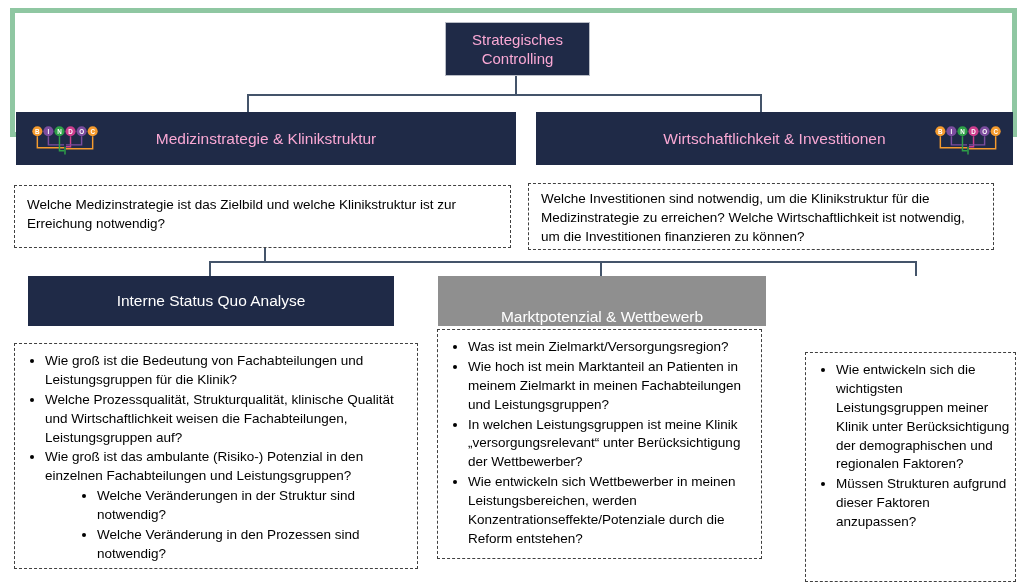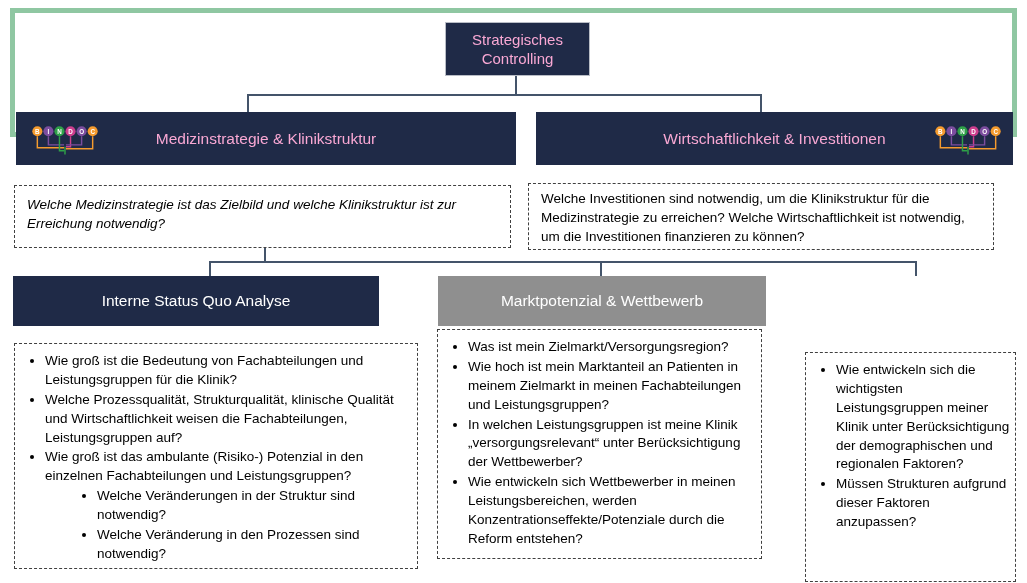--- a/index.html
+++ b/index.html
@@ -37,26 +37,26 @@
   .branch-box{top:112px;height:53px;font-size:15.5px;}
   .branch-left{left:16px;width:500px;}
   .branch-right{left:536px;width:477px;}
   .branch-title{flex:1;text-align:center;}
   .logo-wrap{position:absolute;top:13px;width:66px;height:31px;}
   .logo-left{left:16px;}
   .logo-right{right:12px;}
 
   .dash-box{position:absolute;border:1px dashed #404040;background:#fff;
     font-size:13.5px;line-height:1.4;}
-  .q-left{left:14px;top:185px;width:497px;height:63px;padding:10px 12px 12px 12px;box-sizing:border-box;font-style:italic;}
+  .q-left{left:14px;top:185px;width:497px;height:63px;padding:10px 12px 12px 12px;box-sizing:border-box;}
   .q-right{left:528px;top:183px;width:466px;height:67px;padding:6px 12px 0 12px;box-sizing:border-box;}
 
   .sec-head{position:absolute;top:276px;height:50px;color:#fff;display:flex;
     align-items:center;justify-content:center;font-size:15.5px;text-align:center;}
-  .sec1{left:13px;width:366px;}
+  .sec1{left:28px;width:366px;}
   .sec2{left:438px;width:328px;}
   .sec3{left:805px;width:211px;}
 
   .bul-box{left:14px;top:343px;width:404px;height:226px;padding:8px 6px 0 0;box-sizing:border-box;}
   .bul-box2{left:437px;top:329px;width:325px;height:230px;}
   .bul-box3{left:805px;top:352px;width:211px;height:230px;}
   .bul-box,.bul-box2,.bul-box3{position:absolute;}
   .bul-box2,.bul-box3{padding:8px 4px 0 0;box-sizing:border-box;}
 
   ul.bullets{margin:0;padding:0 0 0 30px;list-style:disc;}
@@ -141,21 +141,21 @@
   <div class="dash-box q-left">
     <span>Welche Medizinstrategie ist das Zielbild und welche Klinikstruktur ist zur Erreichung notwendig?</span>
   </div>
   <div class="dash-box q-right">
     <span>Welche Investitionen sind notwendig, um die Klinikstruktur für die Medizinstrategie zu erreichen? Welche Wirtschaftlichkeit ist notwendig, um die Investitionen finanzieren zu können?</span>
   </div>
 
   <div class="sec-head sec1" style="background: rgb(31, 42, 71);">
     <span>Interne Status Quo Analyse</span>
   </div>
-  <div class="sec-head sec2" style="background: rgb(143, 143, 143);">
+  <div class="sec-head sec2" style="background: rgb(143, 143, 143); align-items: flex-end;">
     <span>Marktpotenzial &amp; Wettbewerb</span>
   </div>
 
   <div class="dash-box bul-box">
     <ul class="bullets">
         <li>Wie groß ist die Bedeutung von Fachabteilungen und Leistungsgruppen für die Klinik?</li>
         <li>Welche Prozessqualität, Strukturqualität, klinische Qualität und Wirtschaftlichkeit weisen die Fachabteilungen, Leistungsgruppen auf?</li>
         <li>Wie groß ist das ambulante (Risiko-) Potenzial in den einzelnen Fachabteilungen und Leistungsgruppen?<ul class="sub">
             <li>Welche Veränderungen in der Struktur sind notwendig?</li>
             <li>Welche Veränderung in den Prozessen sind notwendig?</li>

